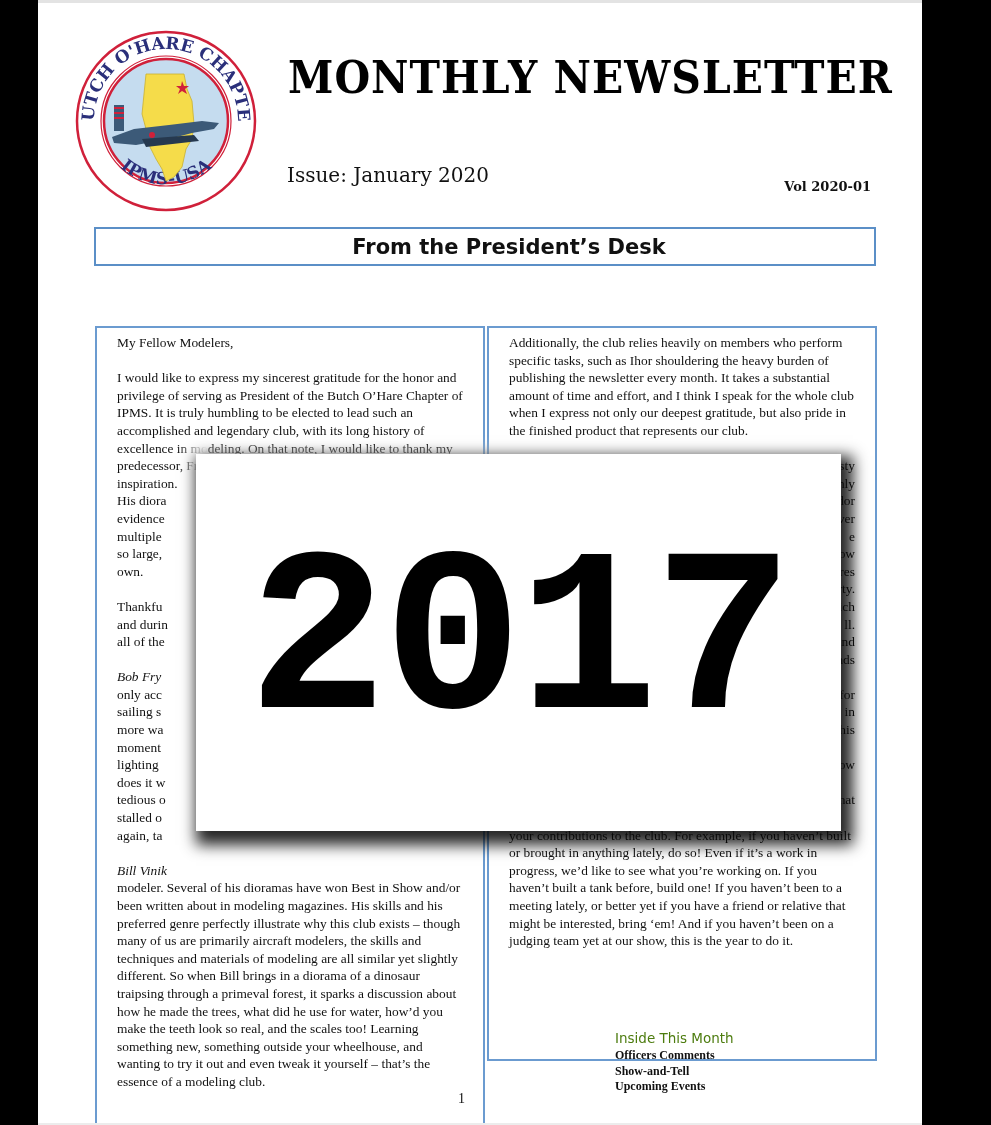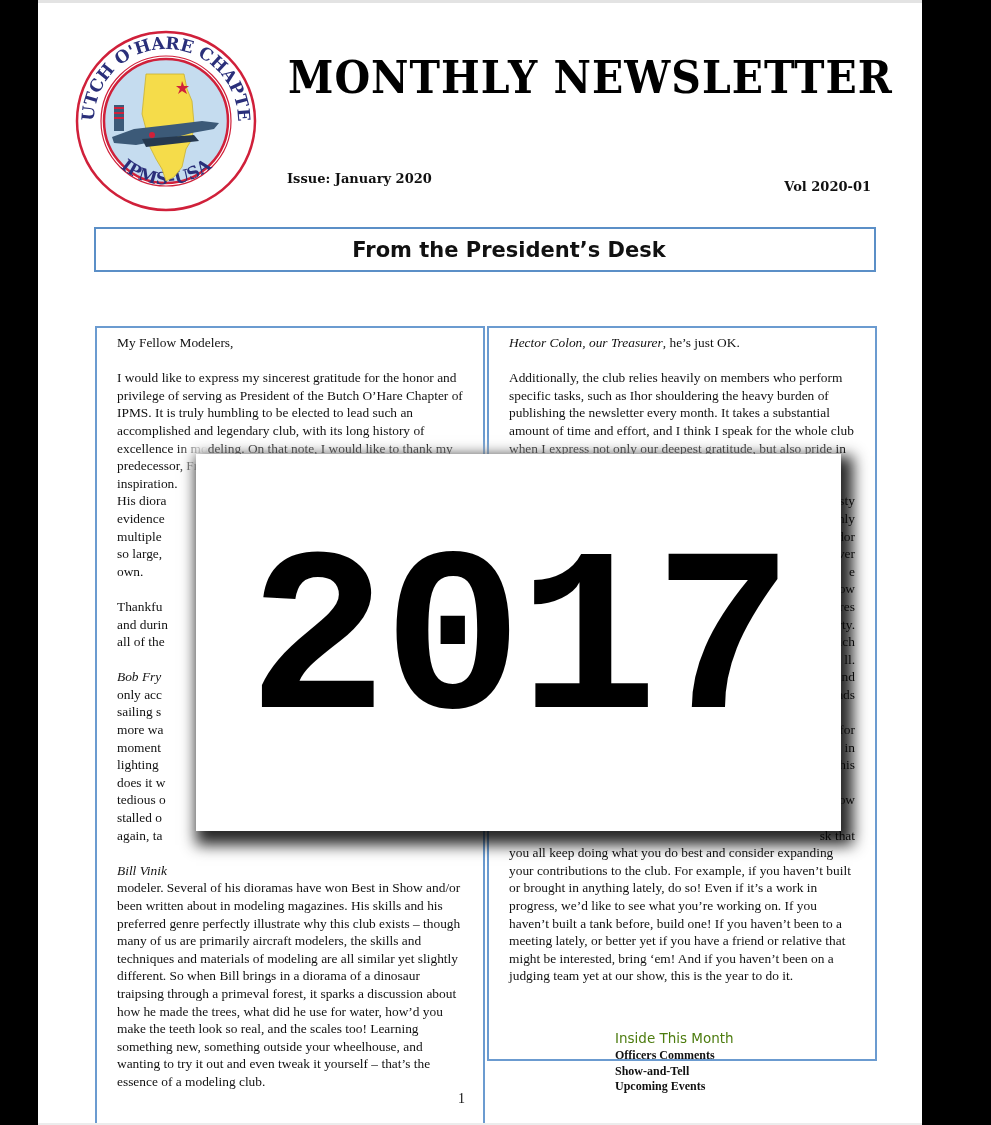--- a/index.html
+++ b/index.html
@@ -20,29 +20,29 @@
   .logo {
     position: absolute; left: 36px; top: 26px; width: 184px; height: 184px;
   }
   .masthead {
     position: absolute; left: 250px; top: 48px;
     font-family: "DejaVu Serif", serif; font-weight: 900;
     font-size: 41px; letter-spacing: 1px; color: #000;
     transform: scaleY(1.1); transform-origin: left top;
   }
   .issue {
-    position: absolute; left: 249px; top: 168px;
-    font-family: "DejaVu Serif", serif; font-weight: bold; font-size: 13px; color: #111;
+    position: absolute; left: 249px; top: 160px;
+    font-family: "DejaVu Serif", serif; font-weight: normal; font-size: 20px; color: #111;
   }
   .vol {
     position: absolute; right: 51px; top: 176px;
     font-family: "DejaVu Serif", serif; font-weight: bold; font-size: 13px; color: #111;
   }
   .desk-box {
-    position: absolute; left: 56px; top: 224px; width: 782px; height: 45px;
+    position: absolute; left: 56px; top: 224px; width: 782px; height: 39px;
     border: 2px solid #5b8fc7; box-sizing: border-box;
     display: flex; align-items: center; justify-content: center;
   }
   .desk-title {
     font-family: "DejaVu Sans", sans-serif; font-weight: bold; font-size: 21px; color: #111;
     margin-left: 48px;
   }
   .col {
     position: absolute; border: 2px solid #6b9bd0; box-sizing: border-box;
     padding: 6px 20px; font-size: 13.4px; line-height: 17.6px; color: #111; margin-top: 43px;
@@ -145,21 +145,20 @@
       <span>stalled o</span><br>
       <span>again, ta</span>
     </p>
     <p>
       <i>Bill Vinik</i><br>
       <span>modeler.  Several of his dioramas have won Best in Show and/or been written about in modeling magazines.  His skills and his preferred genre perfectly illustrate why this club exists – though many of us are primarily aircraft modelers, the skills and techniques and materials of modeling are all similar yet slightly different.  So when Bill brings in a diorama of a dinosaur traipsing through a primeval forest, it sparks a discussion about how he made the trees, what did he use for water, how’d you make the teeth look so real, and the scales too!  Learning something new, something outside your wheelhouse, and wanting to try it out and even tweak it yourself – that’s the essence of a modeling club.</span>
     </p>
   </div>
 
   <div class="col col-right">
-    <p><i>Hector Colon, our Treasurer</i><span>, he’s just OK.</span></p>
     <p>Additionally, the club relies heavily on members who perform specific tasks, such as Ihor shouldering the heavy burden of publishing the newsletter every month.  It takes a substantial amount of time and effort, and I think I speak for the whole club when I express not only our deepest gratitude, but also pride in the finished product that represents our club.</p>
     <p style="text-align:right">
       <span>onesty</span><br>
       <span>nly</span><br>
       <span>endor</span><br>
       <span>never</span><br>
       <span>e</span><br>
       <span>how</span><br>
       <span>ensures</span><br>
       <span>rty.</span><br>

